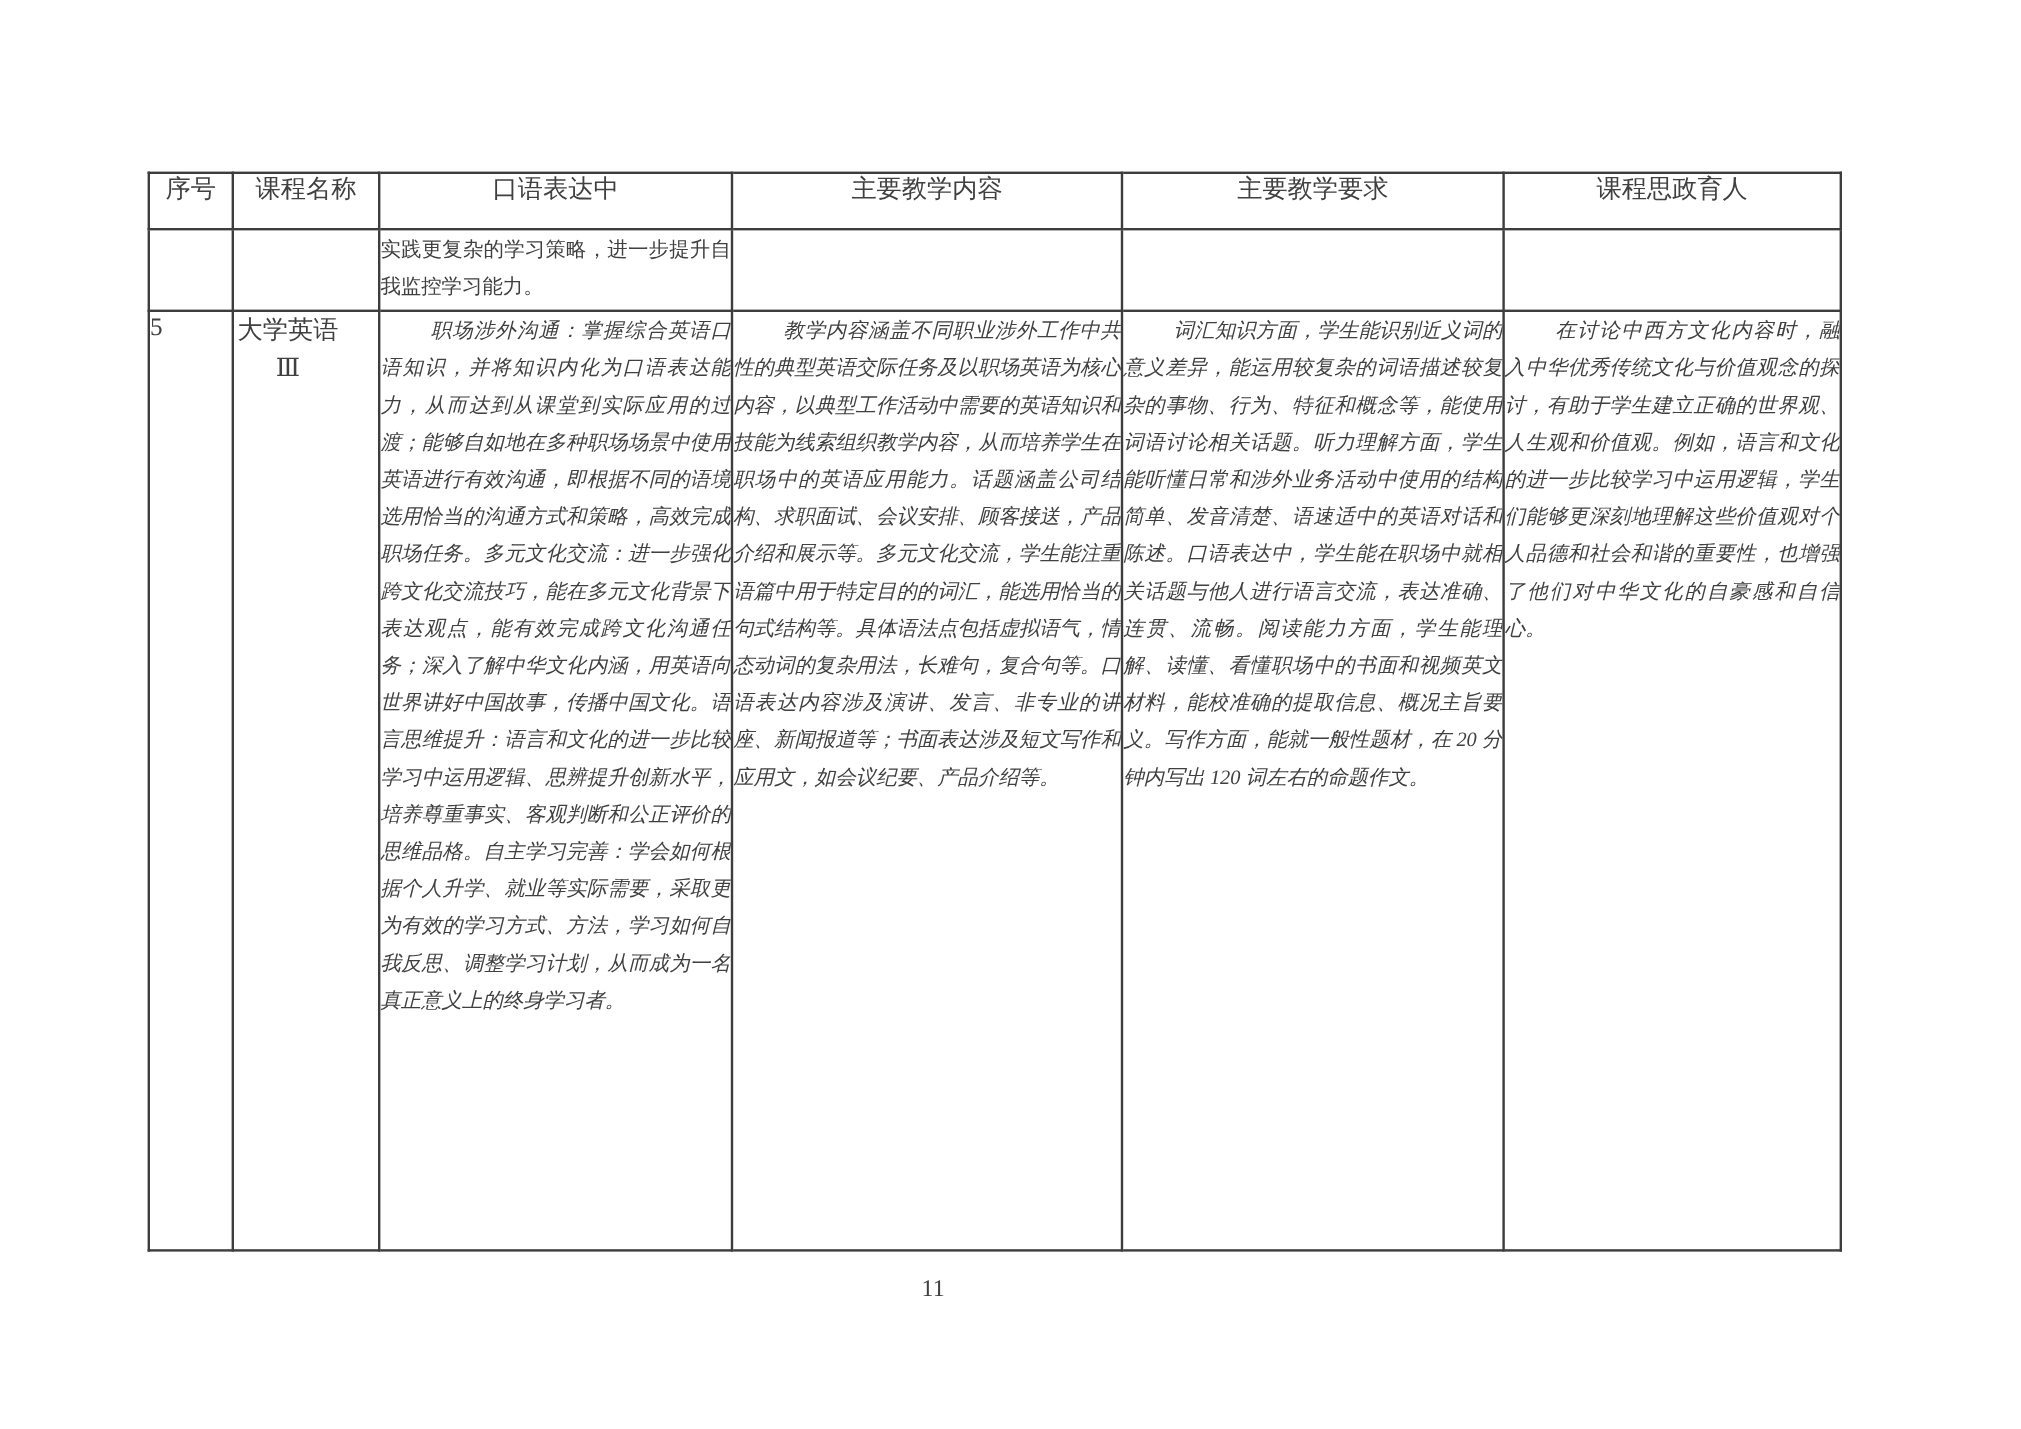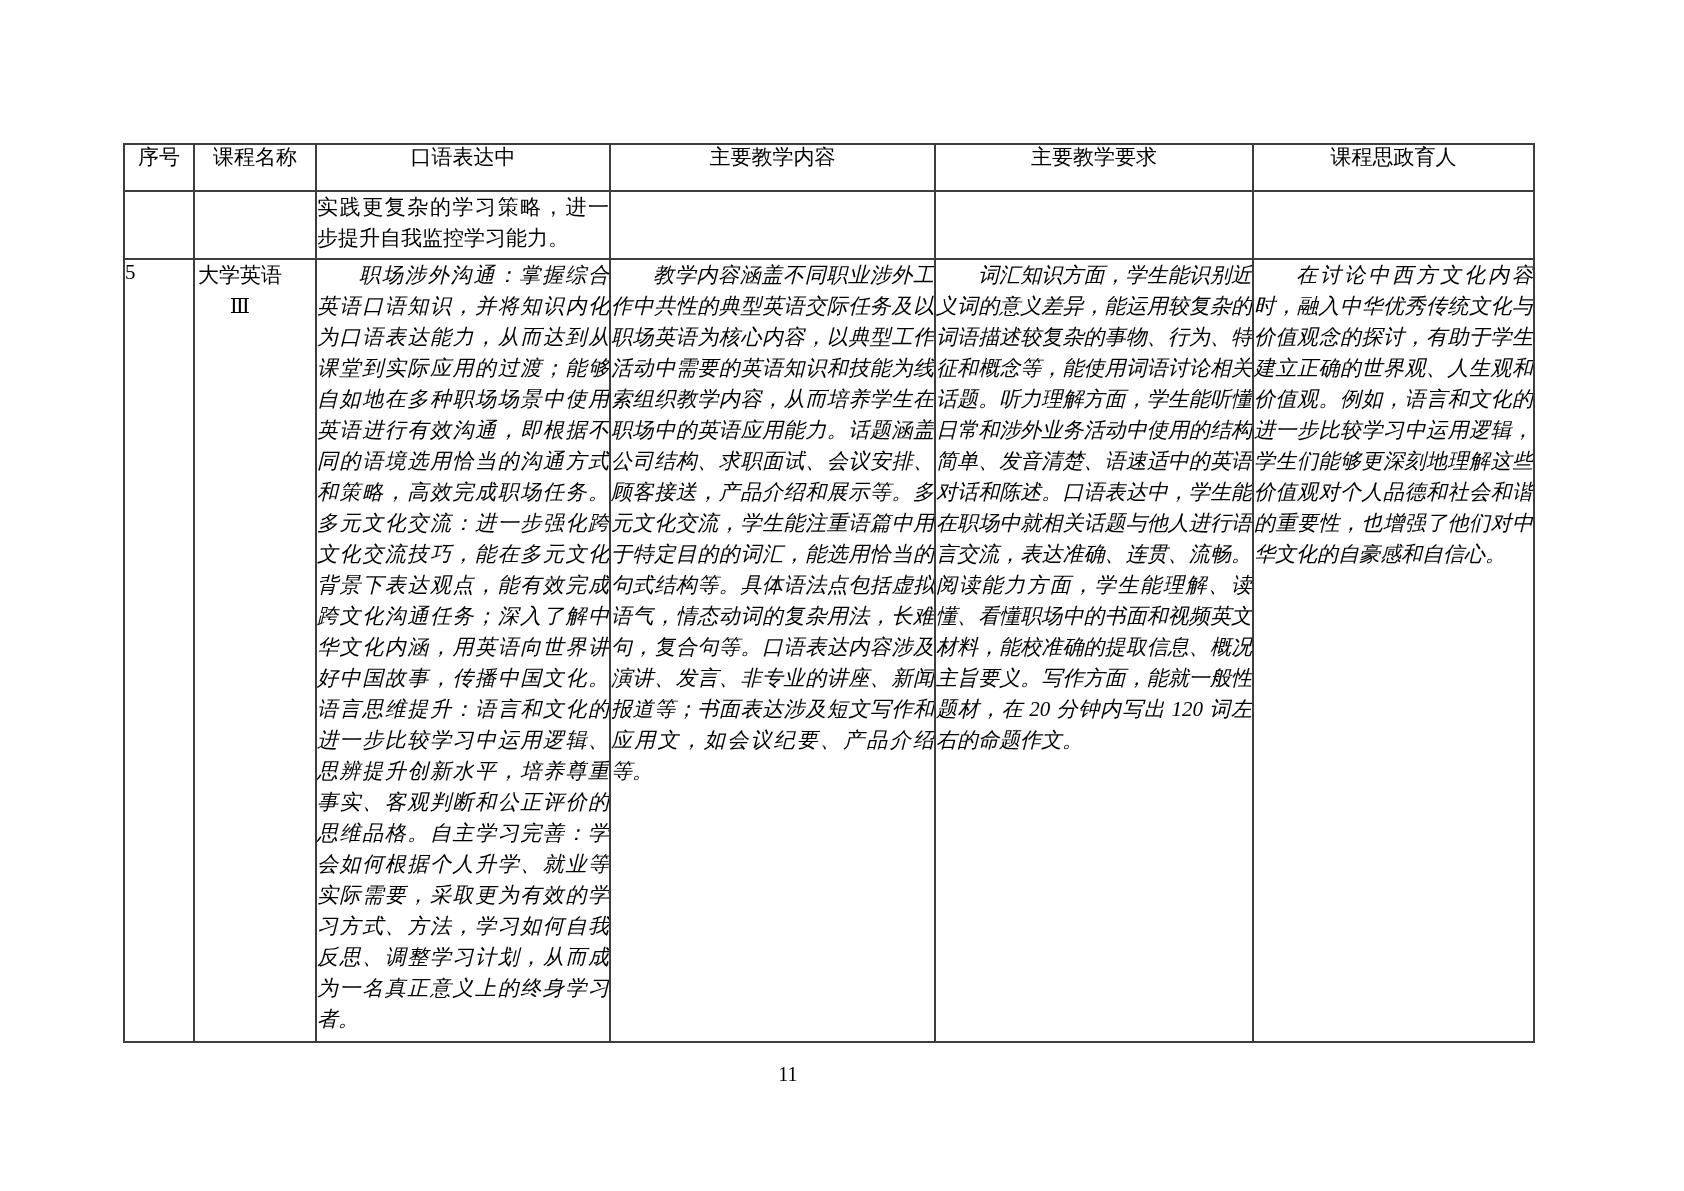--- a/index.html
+++ b/index.html
@@ -6,21 +6,21 @@
     margin: 0;
     padding: 0;
     background: #ffffff;
   }
   .page {
     position: relative;
     width: 1684px;
     height: 1191px;
     background: #ffffff;
     font-family: "Liberation Serif", "DejaVu Serif", serif;
-    color: #000000;
+    color: #404040;
     overflow: hidden;
   }
   table.course-table {
     position: absolute;
     left: 123px;
     top: 143px;
     width: 1410px;
     border-collapse: collapse;
     table-layout: fixed;
   }
@@ -35,21 +35,21 @@
   tr.cont-row   { height: 68px; }
   tr.main-row   { height: 783px; }
   th.head-cell {
     font-weight: bold;
     font-size: 21px;
     text-align: center;
     vertical-align: middle;
     line-height: 24px;
   }
   td.body-cell {
-    font-size: 21px;
+    font-size: 17px;
     line-height: 31px;
     text-align: justify;
     padding: 3px 9px 3px 9px;
   }
   td.body-cell .para { margin: 0; }
   td.body-cell .para.indent { text-indent: 42px; font-style: italic; }
   td.seq-cell {
     vertical-align: middle;
     font-size: 21px;
     padding: 0 0 0 10px;
@@ -64,21 +64,21 @@
   }
   td.course-cell .course-name {
     width: 90px;
     word-break: break-all;
   }
   .page-number {
     position: absolute;
     left: 768px;
     top: 1062px;
     width: 40px;
-    text-align: center;
+    text-align: left;
     font-size: 20px;
     line-height: 24px;
   }
 </style>
 </head>
 <body>
 
 <div class="page">
 
   <table class="course-table">

